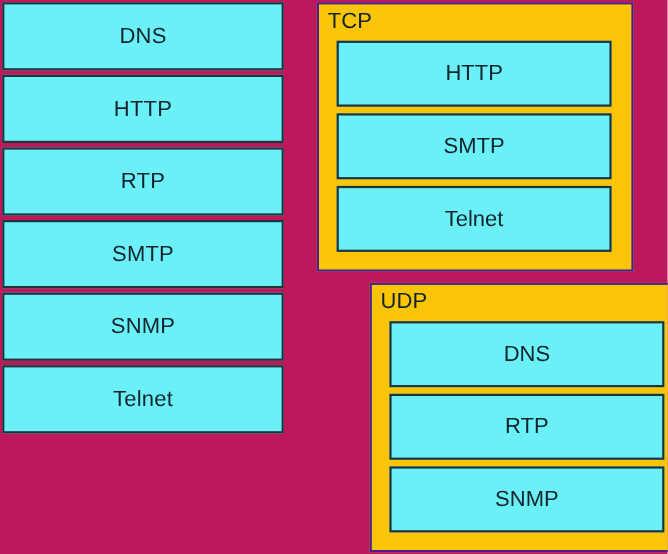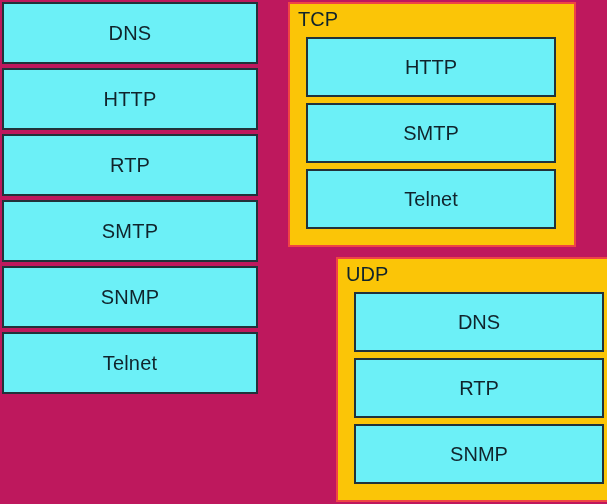--- a/index.html
+++ b/index.html
@@ -48,21 +48,21 @@
   .left-col .proto-box.i4 { top: 266px; }
   .left-col .proto-box.i5 { top: 332px; }
 
   
   .transport-panel {
     position: absolute;
     box-sizing: border-box;
     left: 288px;
     width: 288px;
     background: #FBC507;
-    border: 2px solid #ef4444;
+    border: 2px solid #4c1d95;
   }
   .transport-panel.tcp { top: 2px;   height: 245px; }
   .transport-panel.udp { top: 257px; height: 245px; margin-left: 48px; }
 
   .panel-title {
     position: absolute;
     left: 8px;
     top: 4px;
     font-size: 20px;
     color: #10242c;

